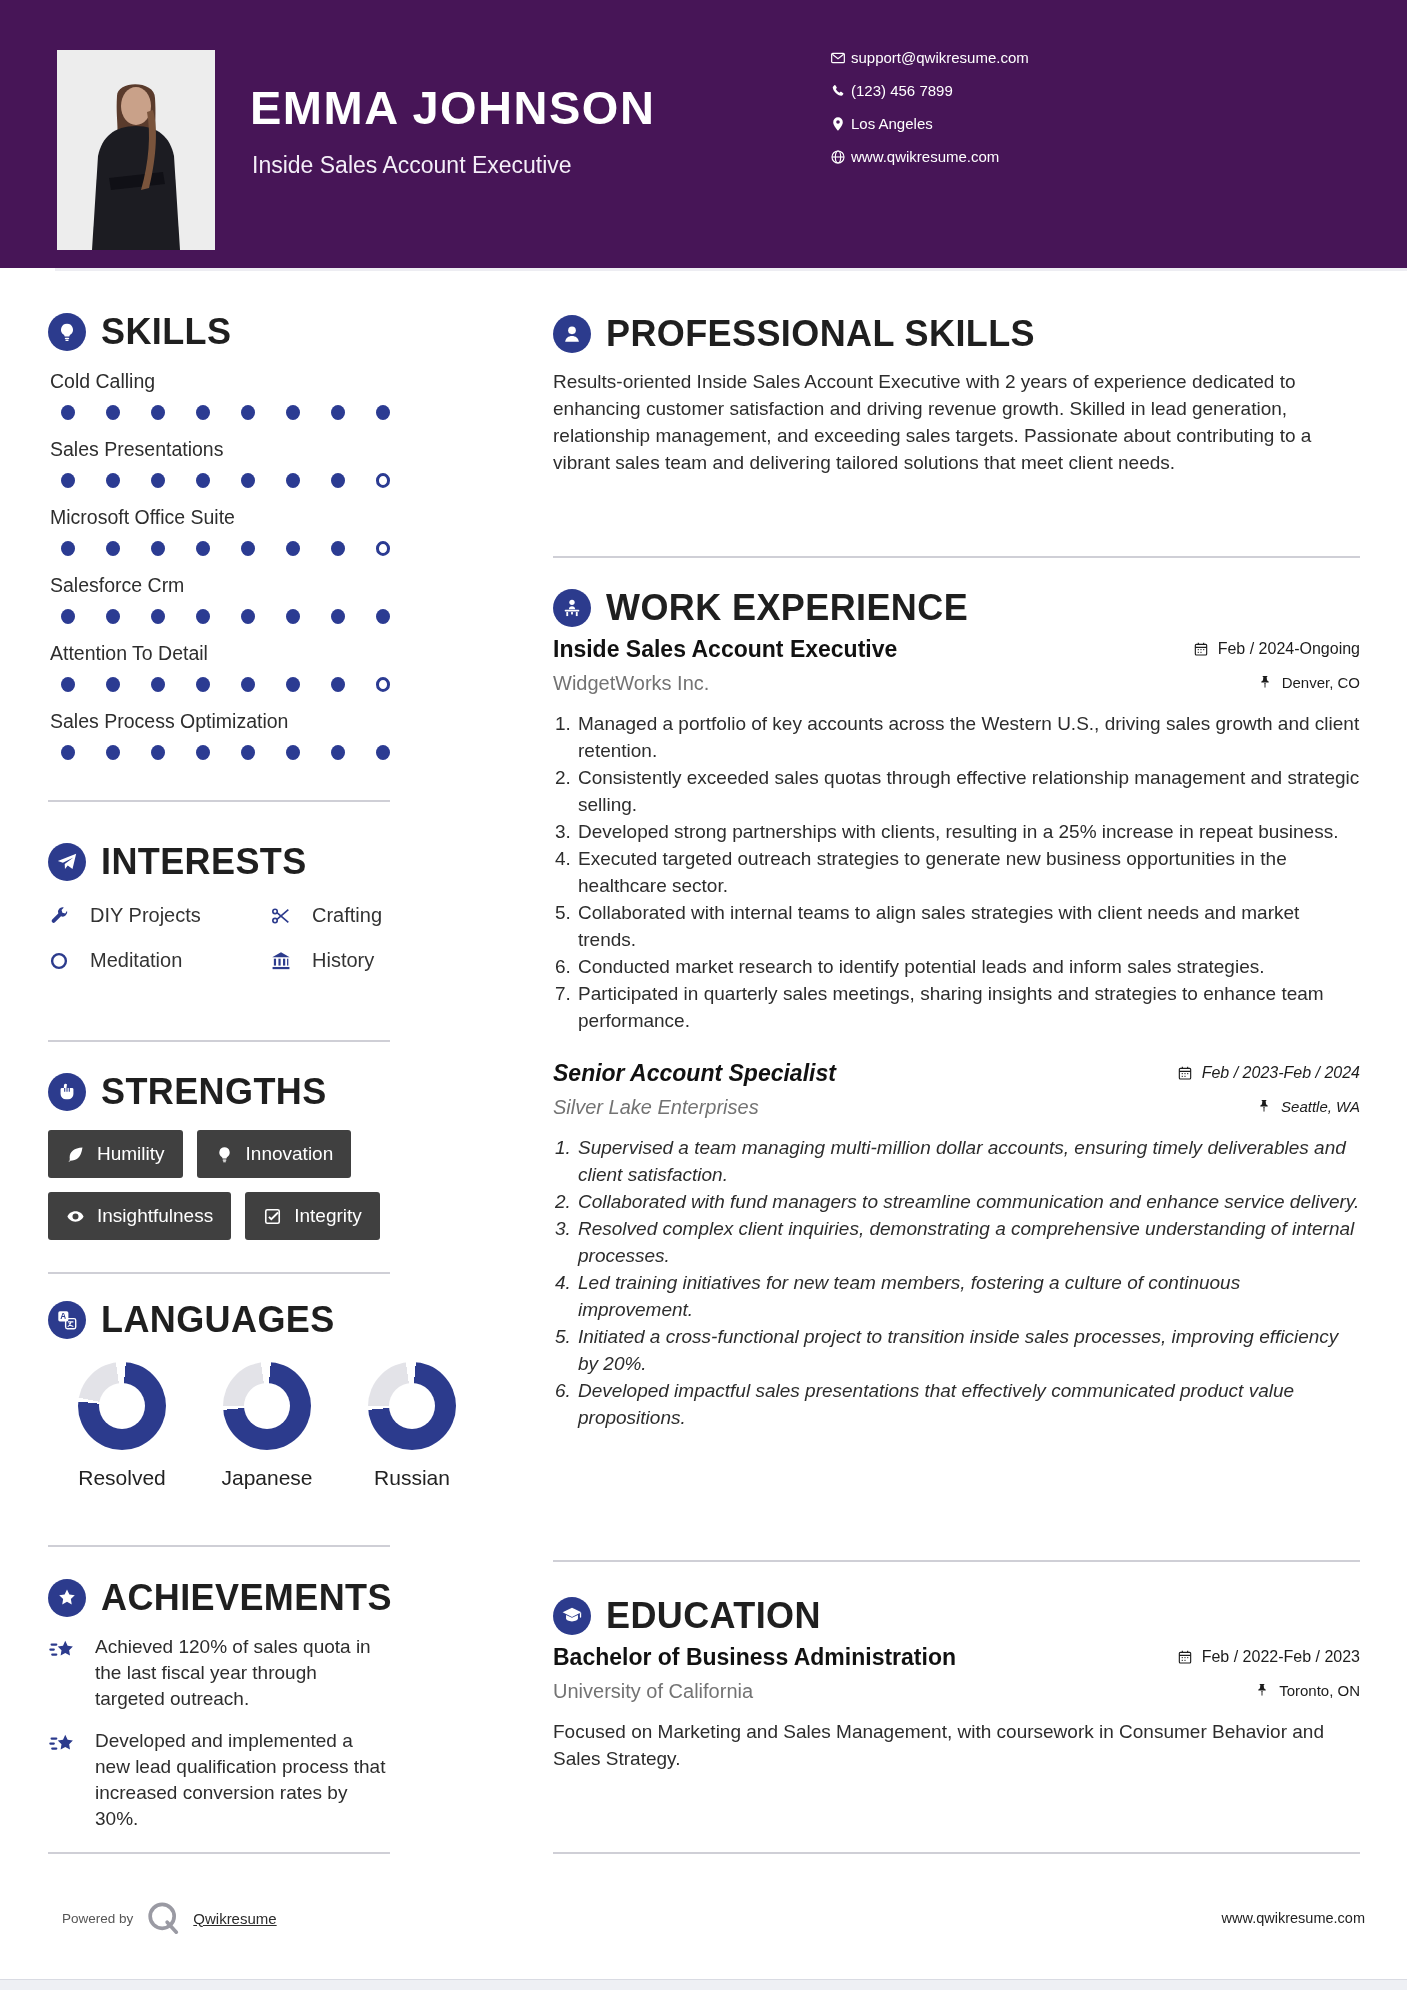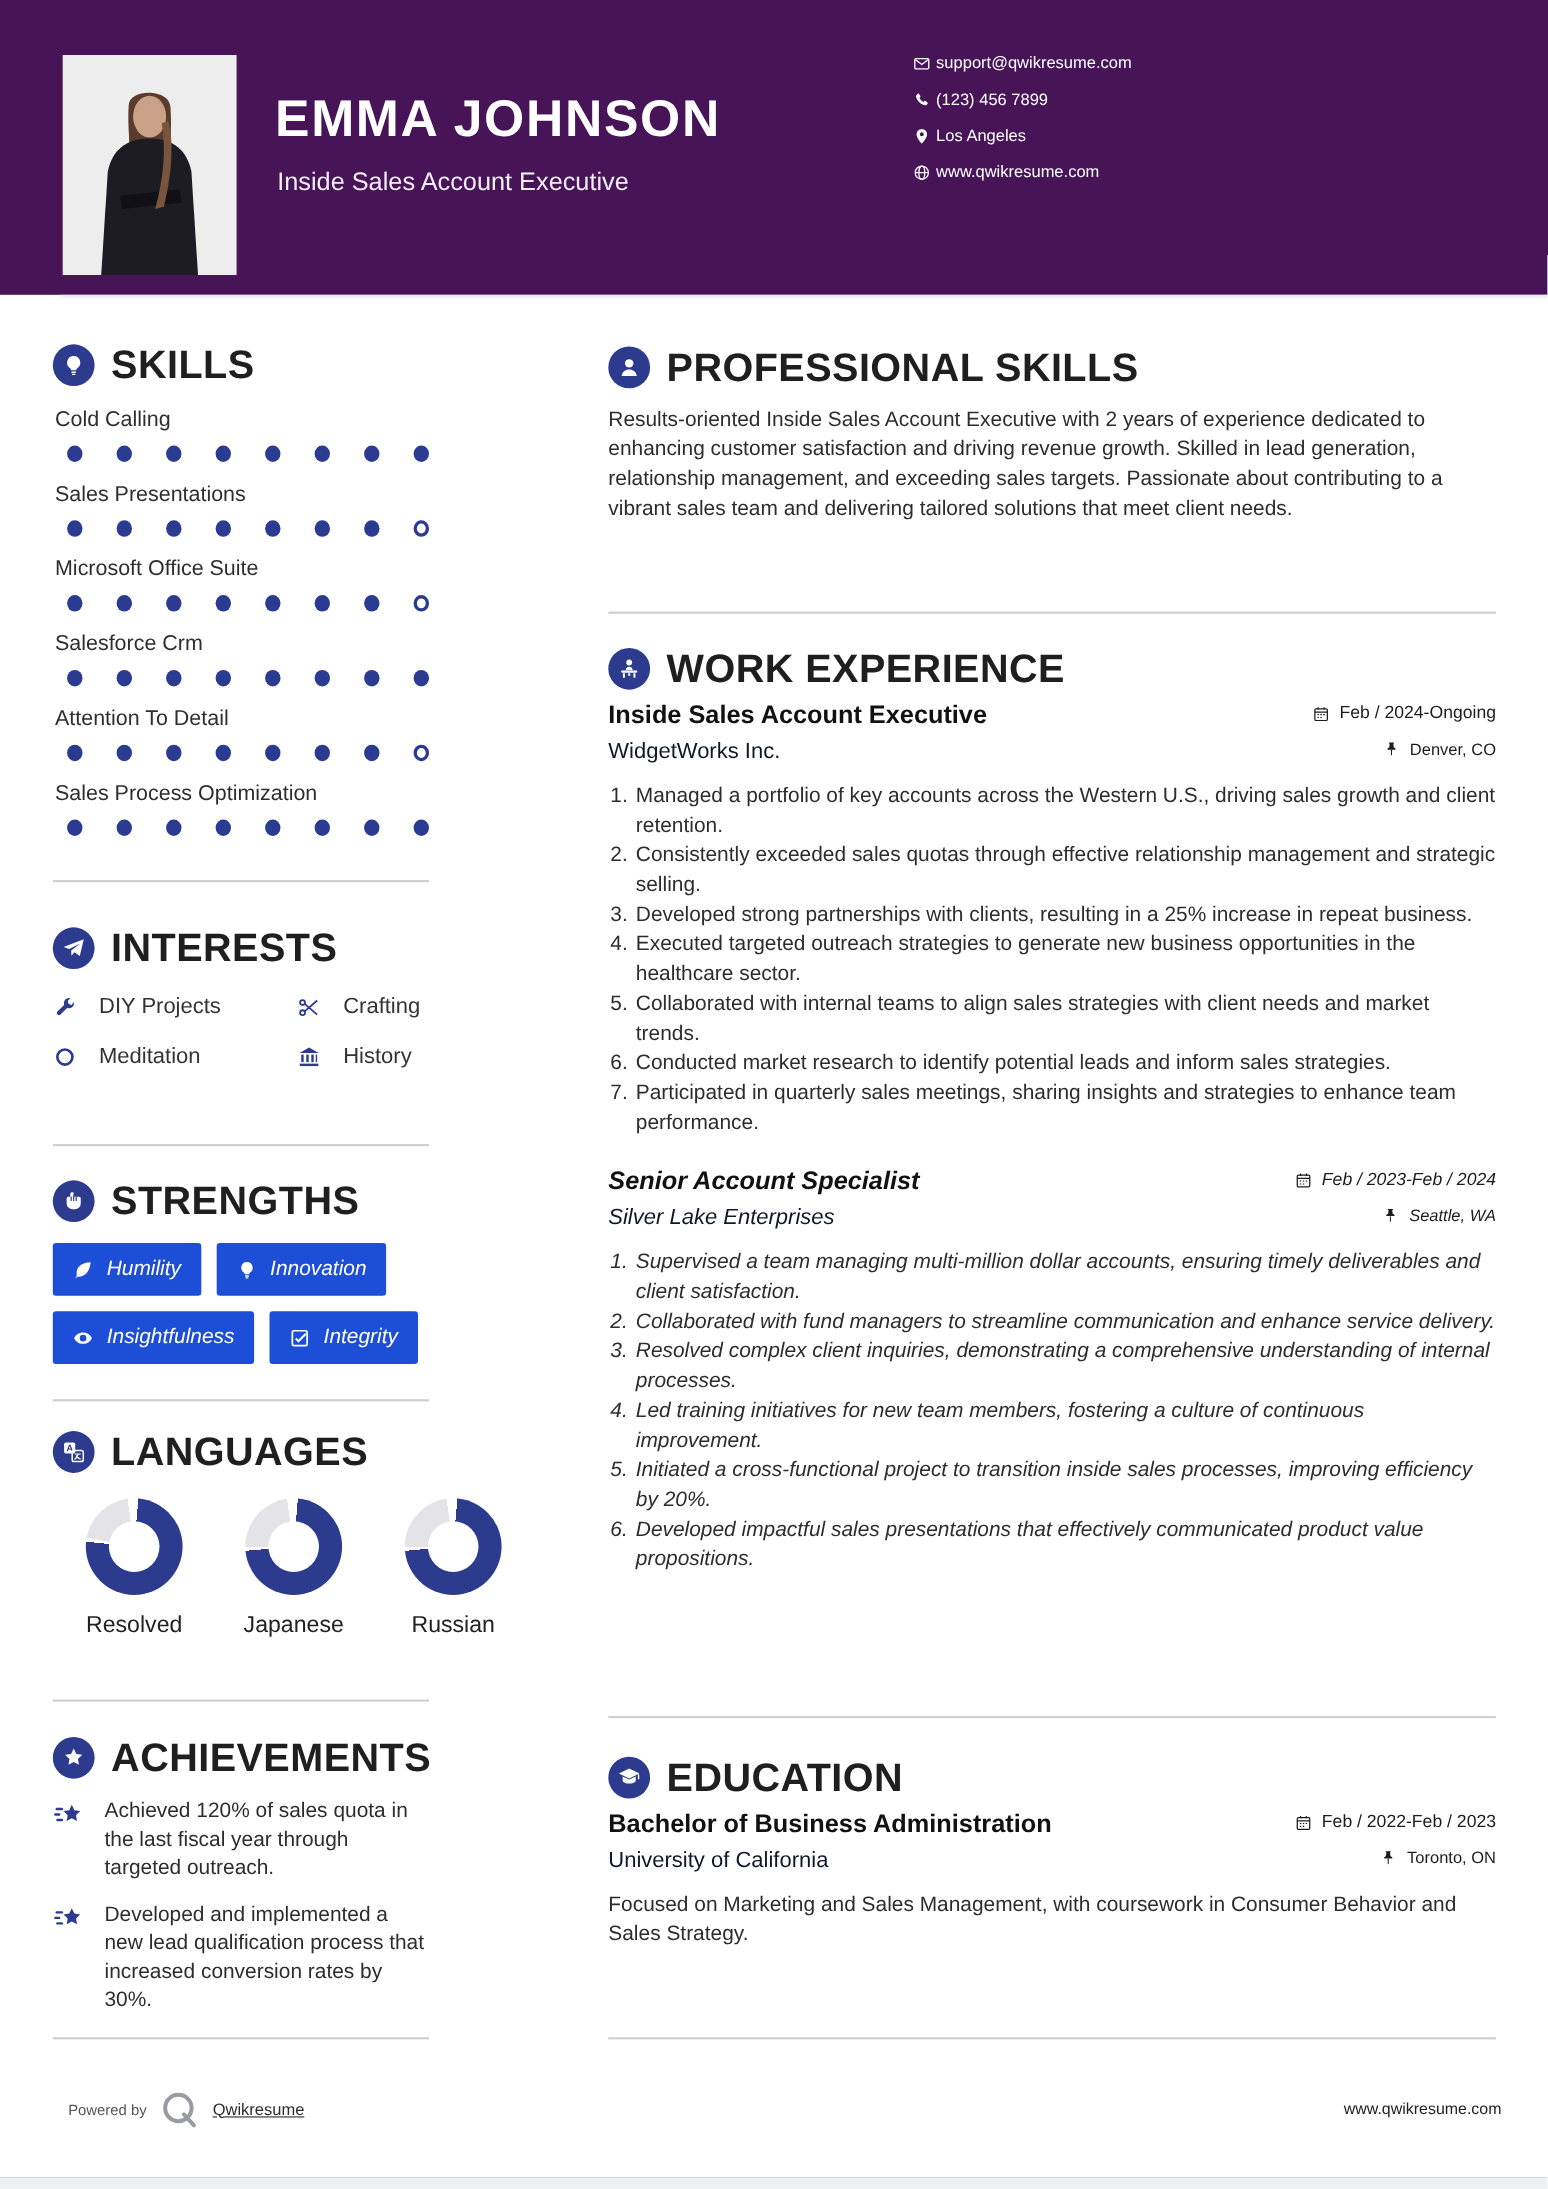--- a/index.html
+++ b/index.html
@@ -43,22 +43,22 @@
   
   .interests{top:842px;}
   .int-grid{display:grid;grid-template-columns:222px 1fr;row-gap:22px;margin-top:22px;}
   .int-item{display:flex;align-items:center;gap:20px;}
   .int-item .ic{width:22px;height:22px;color:#2c3b8d;flex:0 0 22px;}
   .int-label{font-size:20px;color:#333;}
 
   
   .strengths{top:1072px;}
   .pills{display:flex;flex-wrap:wrap;gap:14px;margin-top:18px;}
-  .pill{display:flex;align-items:center;gap:12px;background:#1d4ed8;color:#fff;
-        padding:13px 18px;border-radius:3px;font-style:italic;}
+  .pill{display:flex;align-items:center;gap:12px;background:#404040;color:#fff;
+        padding:13px 18px;border-radius:3px;}
   .pill .ic{width:19px;height:19px;color:#fff;flex:0 0 19px;}
   .pill-label{font-size:19px;font-weight:500;color:#fff;}
 
   
   .languages{top:1300px;}
   .donut-row{display:flex;gap:57px;margin:22px 0 0 30px;}
   .lang{display:flex;flex-direction:column;align-items:center;width:88px;}
   .donut{width:88px;height:88px;border-radius:50%;position:relative;}
   .donut::after{content:"";position:absolute;left:21px;top:21px;width:46px;height:46px;
                 border-radius:50%;background:#fff;}
@@ -75,21 +75,21 @@
   .sum-text{font-size:19px;line-height:27px;color:#2d2d2d;margin-top:14px;}
 
   .work{top:588px;}
   .job{margin-top:8px;}
   .job + .job{margin-top:26px;font-style:italic;}
   .job-head{display:flex;justify-content:space-between;align-items:baseline;}
   .job-title{font-size:23px;font-weight:700;color:#111;}
   .meta{display:flex;align-items:center;gap:9px;color:#1c1c1c;font-size:16px;}
   .meta .ic{width:16px;height:16px;color:#1c1c1c;flex:0 0 16px;}
   .job-sub{display:flex;justify-content:space-between;align-items:baseline;margin-top:9px;}
-  .company{font-size:20px;color:#0f172a;font-weight:500;}
+  .company{font-size:20px;color:#737373;font-weight:500;}
   .meta.small{font-size:15px;}
   .bullets{margin:15px 0 0 0;padding-left:23px;}
   .bullets li{font-size:19px;line-height:27px;color:#2d2d2d;padding-left:2px;}
 
   .education{top:1596px;}
   .edu-desc{font-size:19px;line-height:27px;color:#2d2d2d;margin-top:15px;}
 
   
   .footer-left{position:absolute;left:62px;top:1898px;display:flex;align-items:center;gap:10px;}
   .powered{font-size:13.5px;color:#555;}

